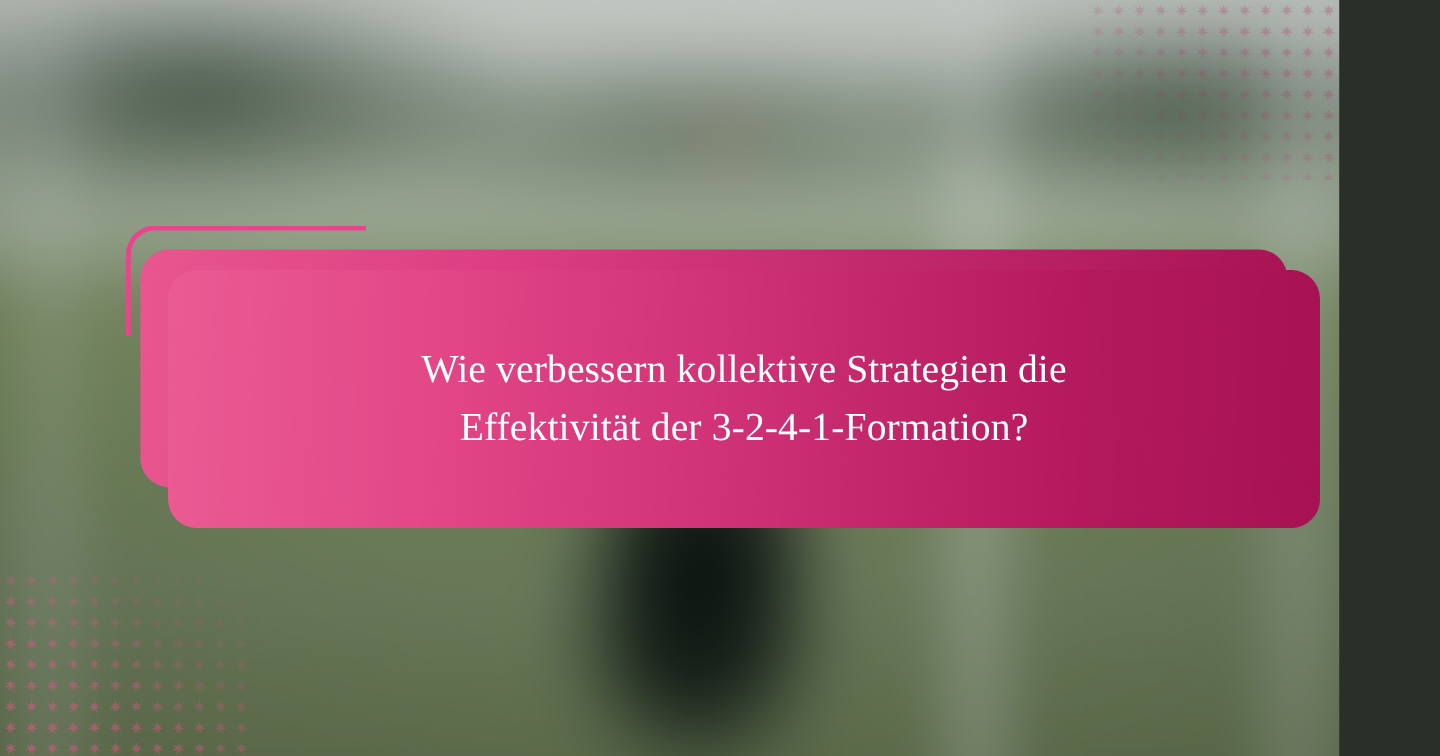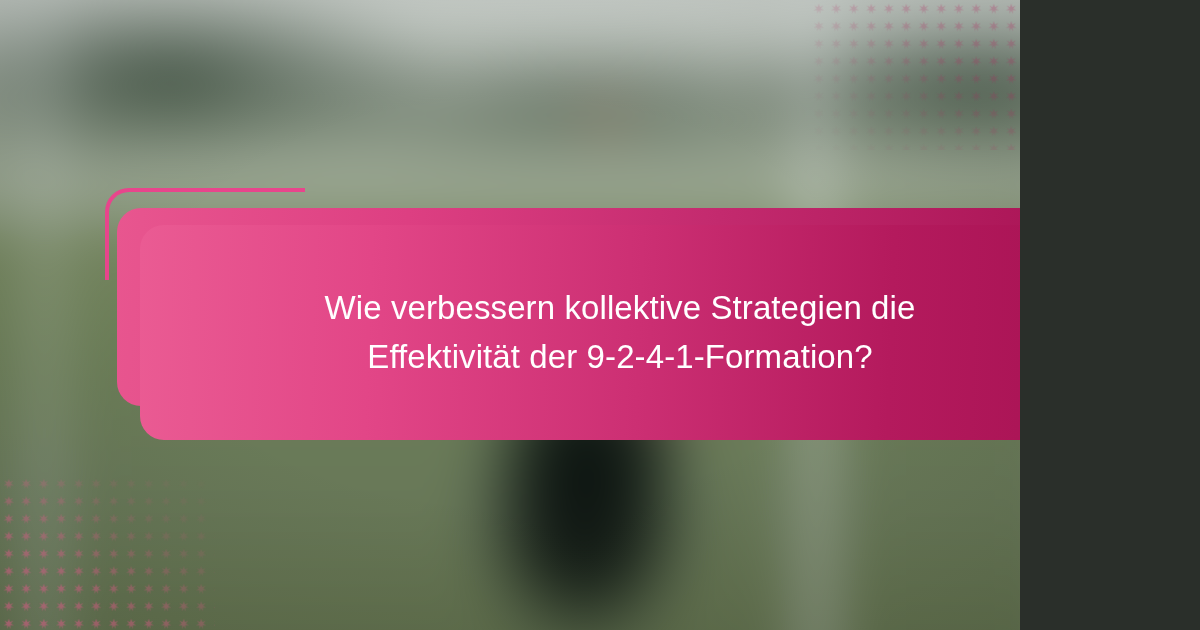--- a/index.html
+++ b/index.html
@@ -3,24 +3,24 @@
 <meta charset="utf-8">
 <title>Social Card</title>
 <style>
   html, body {
     margin: 0;
     padding: 0;
     background: #2a2f2a;
   }
   .stage {
     position: relative;
-    width: 1020px;
+    width: 1116px;
     height: 630px;
     overflow: hidden;
-    font-family: Liberation Sans, sans-serif;
+    font-family: Liberation Serif, serif;
   }
 
   
   .bg-photo {
     position: absolute;
     inset: -60px;
     background-color: #6d7a62;
     background-image:
       
       radial-gradient(ellipse 115px 150px at 640px 560px, rgba(8,14,12,0.96) 0%, rgba(10,18,15,0.85) 45%, rgba(20,32,26,0.25) 78%, rgba(20,32,26,0) 100%),
@@ -168,17 +168,17 @@
     </svg>
   </div>
 
   <div class="card-outline"></div>
 
   <div class="card-back"></div>
 
   <div class="card-front">
     <h1 class="card-title">
       <span class="line">Wie verbessern kollektive Strategien die</span>
-      <span class="line">Effektivität der 9-2-4-1-Formation?</span>
+      <span class="line">Effektivität der 3-2-4-1-Formation?</span>
     </h1>
   </div>
 
 </div>
 
 </body></html>

